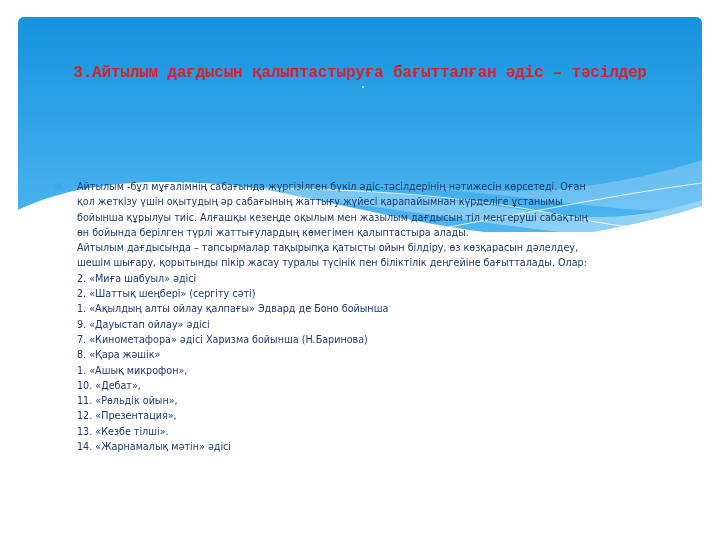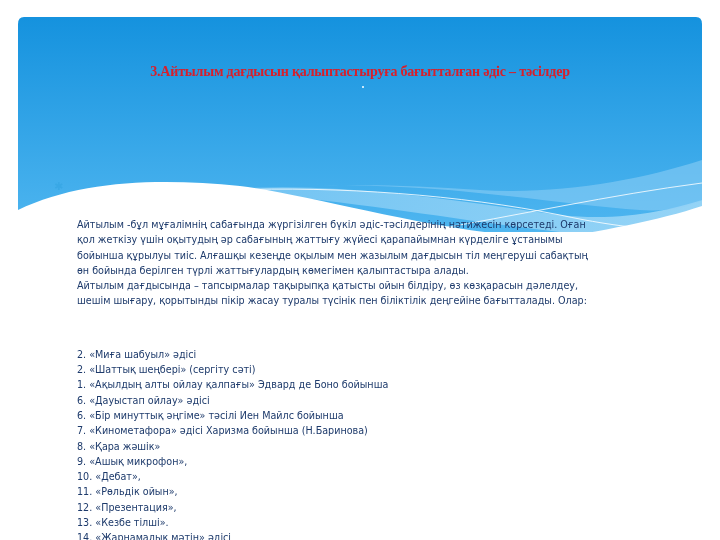--- a/index.html
+++ b/index.html
@@ -27,23 +27,23 @@
     }
     .header-band svg {
       display: block;
     }
     .title {
       position: absolute;
       left: 40px;
       width: 640px;
       top: 64px;
       text-align: center;
-      font-family: Liberation Serif, serif;
+      font-family: Liberation Mono, monospace;
       font-weight: bold;
-      font-size: 14px;
+      font-size: 16px;
       color: #d6202c;
       letter-spacing: -0.2px;
       white-space: nowrap;
     }
     .subtitle-dot {
       position: absolute;
       left: 362px;
       top: 86px;
       width: 2px;
       height: 2px;
@@ -64,21 +64,20 @@
       position: absolute;
       left: 0;
       top: 0;
       width: 10px;
       color: #39a8e6;
       font-size: 11px;
       line-height: 15.3px;
     }
     .para {
       margin-left: 23px;
-      margin-top: 38px;
     }
     .line {
       display: block;
       white-space: nowrap;
     }
     .list-item {
       display: block;
       white-space: nowrap;
     }
   </style>
@@ -125,25 +124,24 @@
       <span class="line">қол жеткізу үшін оқытудың әр сабағының жаттығу жүйесі қарапайымнан  күрделіге ұстанымы</span>
       <span class="line">бойынша құрылуы тиіс. Алғашқы  кезеңде оқылым мен  жазылым дағдысын тіл меңгеруші сабақтың</span>
       <span class="line">өн бойында берілген түрлі жаттығулардың көмегімен қалыптастыра алады.</span>
       <span class="line">Айтылым дағдысында – тапсырмалар тақырыпқа қатысты ойын білдіру, өз көзқарасын дәлелдеу,</span>
       <span class="line">шешім шығару, қорытынды пікір жасау туралы түсінік пен біліктілік деңгейіне бағытталады. Олар:</span>
     </div>
     <div class="para">
       <span class="list-item">2. «Миға шабуыл» әдісі</span>
       <span class="list-item">2. «Шаттық шеңбері» (сергіту сәті)</span>
       <span class="list-item">1.  «Ақылдың алты ойлау қалпағы» Эдвард де  Боно бойынша</span>
-      <span class="list-item">6. «Дауыстап ойлау» әдісі</span>
-      <span class="list-item">6.  «Бір минуттық әңгіме» тәсілі  Иен  Майлс бойынша</span>
+      <span class="list-item">9. «Дауыстап ойлау» әдісі</span>
       <span class="list-item">7. «Кинометафора» әдісі  Харизма  бойынша (Н.Баринова)</span>
       <span class="list-item">8.  «Қара жәшік»</span>
-      <span class="list-item">9.  «Ашық микрофон»,</span>
+      <span class="list-item">1.  «Ашық микрофон»,</span>
       <span class="list-item">10. «Дебат»,</span>
       <span class="list-item">11. «Рөльдік ойын»,</span>
       <span class="list-item"> 12. «Презентация»,</span>
       <span class="list-item"> 13. «Кезбе тілші».</span>
       <span class="list-item">14. «Жарнамалық  мәтін» әдісі</span>
     </div>
   </div>
 
 </div>
 

